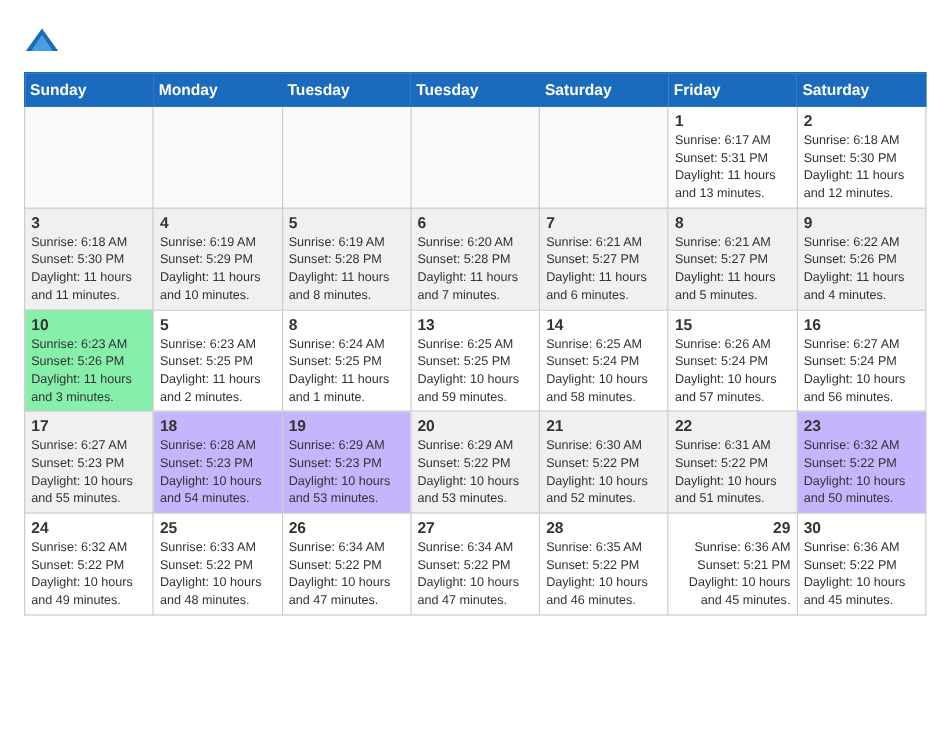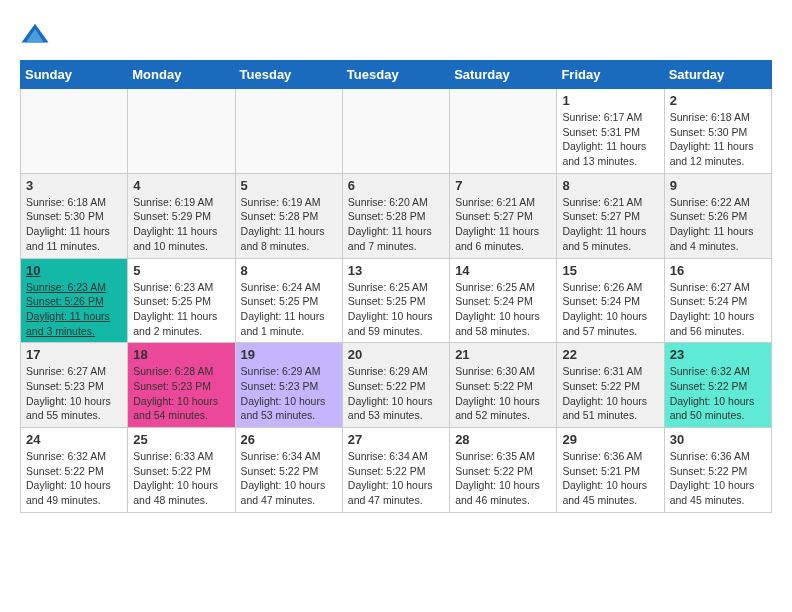--- a/index.html
+++ b/index.html
@@ -162,21 +162,21 @@
         <td style="background: rgb(240, 240, 240);">
           <span class="day-number">8</span>
           <div class="day-info">Sunrise: 6:21 AM<br>Sunset: 5:27 PM<br>Daylight: 11 hours and 5 minutes.</div>
         </td>
         <td style="background: rgb(240, 240, 240);">
           <span class="day-number">9</span>
           <div class="day-info">Sunrise: 6:22 AM<br>Sunset: 5:26 PM<br>Daylight: 11 hours and 4 minutes.</div>
         </td>
       </tr>
       <tr>
-        <td style="background: #14b8a6; text-decoration: underline;">
+        <td style="background: #86efac;">
           <span class="day-number">10</span>
           <div class="day-info">Sunrise: 6:23 AM<br>Sunset: 5:26 PM<br>Daylight: 11 hours and 3 minutes.</div>
         </td>
         <td style="background: rgb(255, 255, 255);">
           <span class="day-number">5</span>
           <div class="day-info">Sunrise: 6:23 AM<br>Sunset: 5:25 PM<br>Daylight: 11 hours and 2 minutes.</div>
         </td>
         <td style="background: rgb(255, 255, 255);">
           <span class="day-number">8</span>
           <div class="day-info">Sunrise: 6:24 AM<br>Sunset: 5:25 PM<br>Daylight: 11 hours and 1 minute.</div>
@@ -196,41 +196,41 @@
         <td style="background: rgb(255, 255, 255);">
           <span class="day-number">16</span>
           <div class="day-info">Sunrise: 6:27 AM<br>Sunset: 5:24 PM<br>Daylight: 10 hours and 56 minutes.</div>
         </td>
       </tr>
       <tr>
         <td style="background: rgb(240, 240, 240);">
           <span class="day-number">17</span>
           <div class="day-info">Sunrise: 6:27 AM<br>Sunset: 5:23 PM<br>Daylight: 10 hours and 55 minutes.</div>
         </td>
-        <td style="background: #ec4899;">
+        <td style="background: #c4b5fd;">
           <span class="day-number">18</span>
           <div class="day-info">Sunrise: 6:28 AM<br>Sunset: 5:23 PM<br>Daylight: 10 hours and 54 minutes.</div>
         </td>
         <td style="background: #c4b5fd;">
           <span class="day-number">19</span>
           <div class="day-info">Sunrise: 6:29 AM<br>Sunset: 5:23 PM<br>Daylight: 10 hours and 53 minutes.</div>
         </td>
         <td style="background: rgb(240, 240, 240);">
           <span class="day-number">20</span>
           <div class="day-info">Sunrise: 6:29 AM<br>Sunset: 5:22 PM<br>Daylight: 10 hours and 53 minutes.</div>
         </td>
         <td style="background: rgb(240, 240, 240);">
           <span class="day-number">21</span>
           <div class="day-info">Sunrise: 6:30 AM<br>Sunset: 5:22 PM<br>Daylight: 10 hours and 52 minutes.</div>
         </td>
         <td style="background: rgb(240, 240, 240);">
           <span class="day-number">22</span>
           <div class="day-info">Sunrise: 6:31 AM<br>Sunset: 5:22 PM<br>Daylight: 10 hours and 51 minutes.</div>
         </td>
-        <td style="background: #5eead4; margin-top: 32px;">
+        <td style="background: #c4b5fd; margin-top: 32px;">
           <span class="day-number">23</span>
           <div class="day-info">Sunrise: 6:32 AM<br>Sunset: 5:22 PM<br>Daylight: 10 hours and 50 minutes.</div>
         </td>
       </tr>
       <tr>
         <td style="background: rgb(255, 255, 255);">
           <span class="day-number">24</span>
           <div class="day-info">Sunrise: 6:32 AM<br>Sunset: 5:22 PM<br>Daylight: 10 hours and 49 minutes.</div>
         </td>
         <td style="background: rgb(255, 255, 255);">
@@ -242,21 +242,21 @@
           <div class="day-info">Sunrise: 6:34 AM<br>Sunset: 5:22 PM<br>Daylight: 10 hours and 47 minutes.</div>
         </td>
         <td style="background: rgb(255, 255, 255);">
           <span class="day-number">27</span>
           <div class="day-info">Sunrise: 6:34 AM<br>Sunset: 5:22 PM<br>Daylight: 10 hours and 47 minutes.</div>
         </td>
         <td style="background: rgb(255, 255, 255);">
           <span class="day-number">28</span>
           <div class="day-info">Sunrise: 6:35 AM<br>Sunset: 5:22 PM<br>Daylight: 10 hours and 46 minutes.</div>
         </td>
-        <td style="background: rgb(255, 255, 255);">
+        <td style="background: rgb(255, 255, 255); text-align: right;">
           <span class="day-number">29</span>
           <div class="day-info">Sunrise: 6:36 AM<br>Sunset: 5:21 PM<br>Daylight: 10 hours and 45 minutes.</div>
         </td>
         <td style="background: rgb(255, 255, 255);">
           <span class="day-number">30</span>
           <div class="day-info">Sunrise: 6:36 AM<br>Sunset: 5:22 PM<br>Daylight: 10 hours and 45 minutes.</div>
         </td>
       </tr>
     </tbody>
 </table>

